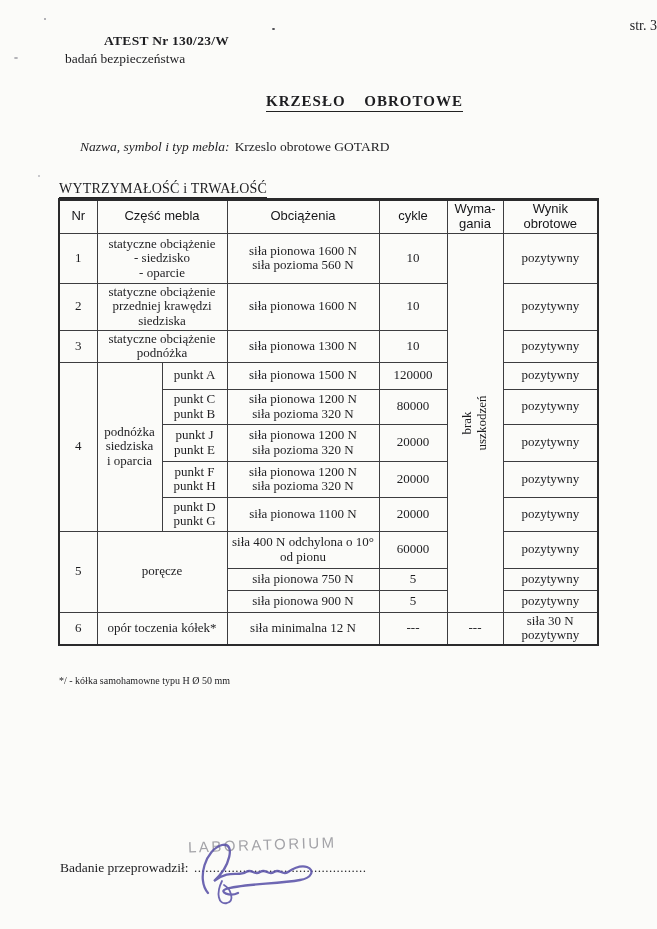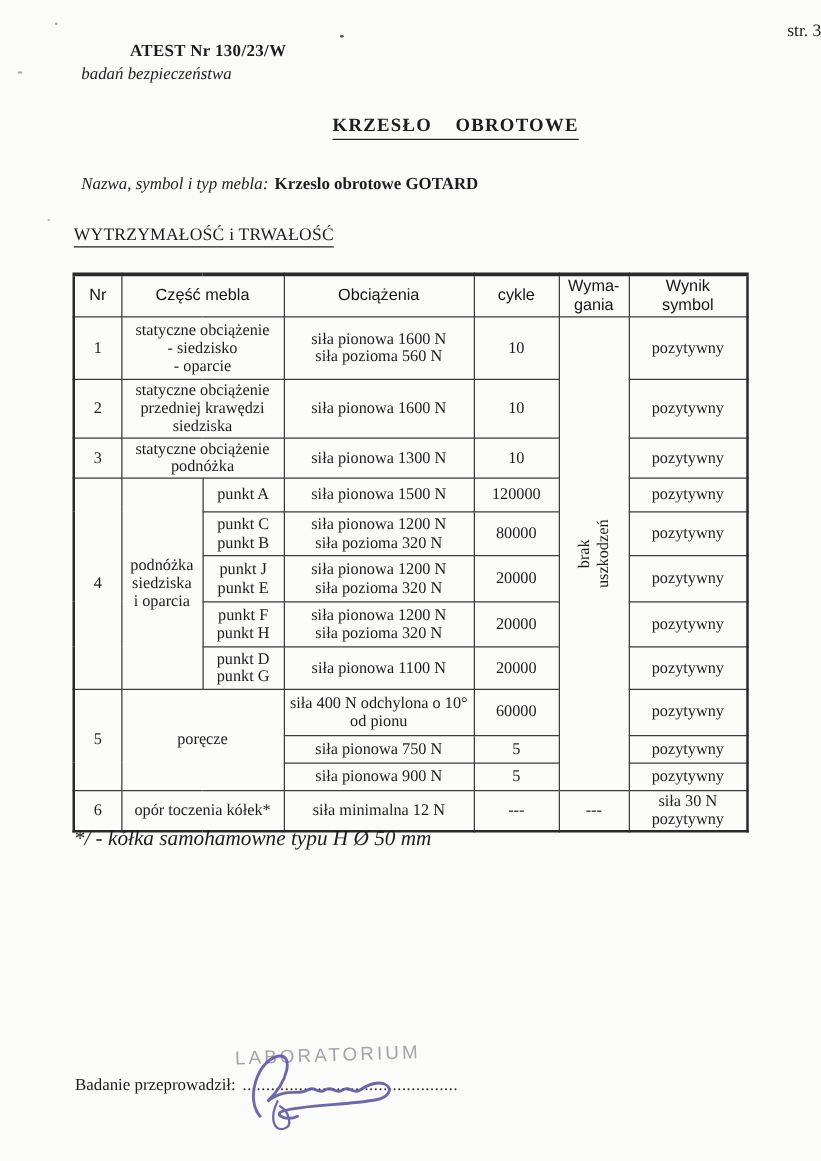--- a/index.html
+++ b/index.html
@@ -8,56 +8,56 @@
     background:#fbfbf9;
     font-family:"Liberation Serif", serif;
     color:#1d1d20;
     position:relative;
     overflow:hidden;
   }
   .page { position:absolute; inset:0; }
 
   .page-number { position:absolute; top:18px; left:0; width:100%; text-align:right; font-size:14px; }
   .atest-number { position:absolute; left:65px; top:33px; font-weight:bold; font-size:13.5px; letter-spacing:.3px;margin-left:39px; }
-  .atest-subtitle { position:absolute; left:65px; top:51px; font-style:italic; font-size:13.5px; }
+  .atest-subtitle { position:absolute; left:65px; top:51px; font-size:13.5px; }
 
   .doc-title { position:absolute; top:93px; left:0; width:100%; text-align:center;
     font-weight:bold; font-size:15px; letter-spacing:1px; word-spacing:14px;padding-left:36px; }
   .doc-title span { border-bottom:1.5px solid #222; padding-bottom:2px; }
 
   .name-line { position:absolute; left:65px; top:139px; font-size:13.5px; }
-  .name-line .lbl { font-style:italic; }
-  .name-line .val { font-weight:bold; margin-left:5px; }
+  .name-line .lbl { font-style:italic;margin-left:15px; }
+  .name-line .val { font-weight:normal; margin-left:5px; }
 
   .section-heading { position:absolute; left:59px; top:181px; font-size:14px; letter-spacing:.2px; }
   .section-heading span { border-bottom:1.3px solid #222; padding-bottom:1px;margin-top:44px; }
 
   table.results {
-    position:absolute; left:58px; top:218px;
+    position:absolute; left:58px; top:198px;
     border-collapse:collapse; table-layout:fixed;
     width:539px; font-size:13px;
     border:2px solid #2a2a2c; border-top-width:3px;
   }
   table.results td {
     border:1px solid #3d3d40;
     text-align:center; vertical-align:middle;
     white-space:pre-line; line-height:1.12;
     padding:1px 3px;
     overflow:hidden;
   }
   tr.head td { font-family:"Liberation Sans", sans-serif; font-size:13px; line-height:1.15; color:#151518; }
   td.left { text-align:left; padding-left:7px; }
   td.req-merged { position:relative; }
   .rot {
     position:absolute; left:50%; top:50%; width:130px;
     transform:translate(-50%,-50%) rotate(-90deg);
     white-space:pre-line; text-align:center; line-height:1.15; font-size:13px;
   }
 
-  .footnote { position:absolute; left:59px; top:661px; font-size:17px;font-style:italic; }
+  .footnote { position:absolute; left:59px; top:675px; font-size:10px; }
 
   .signature-block { position:absolute; left:60px; top:833px; width:340px; height:95px; }
   .stamp {
     position:absolute; left:128px; top:3px;
     font-family:"Liberation Sans", sans-serif; font-size:15px; letter-spacing:2.5px;
     color:#8e8e94; opacity:.8; transform:rotate(-2deg);
   }
   .sig-label { position:absolute; left:0; top:27px; font-size:13.5px; }
   .sig-dots { position:absolute; left:134px; top:27px; font-size:13px; letter-spacing:.5px; color:#2a2a2e; }
   .scrawl { position:absolute; left:118px; top:-10px; width:200px; height:95px; }
@@ -101,21 +101,21 @@
     </colgroup>
     <tbody>
         <tr class="head" style="height:32px">
       <td>Nr</td>
       <td colspan="2">Część mebla</td>
       <td>Obciążenia</td>
       <td>cykle</td>
       <td>Wyma-
 gania</td>
       <td>Wynik
-symbol</td>
+obrotowe</td>
     </tr>
     <tr style="height:50px">
       <td>1</td>
       <td colspan="2" class="left">statyczne obciążenie
 - siedzisko
 - oparcie</td>
       <td>siła pionowa 1600 N
 siła pozioma 560 N</td>
       <td>10</td>
       <td rowspan="11" class="req-merged">

